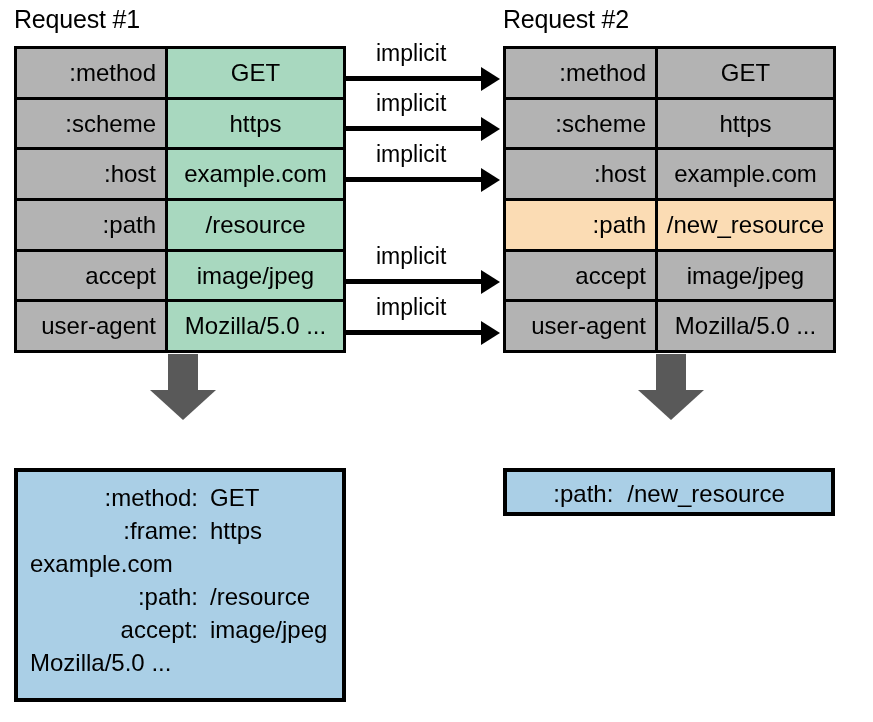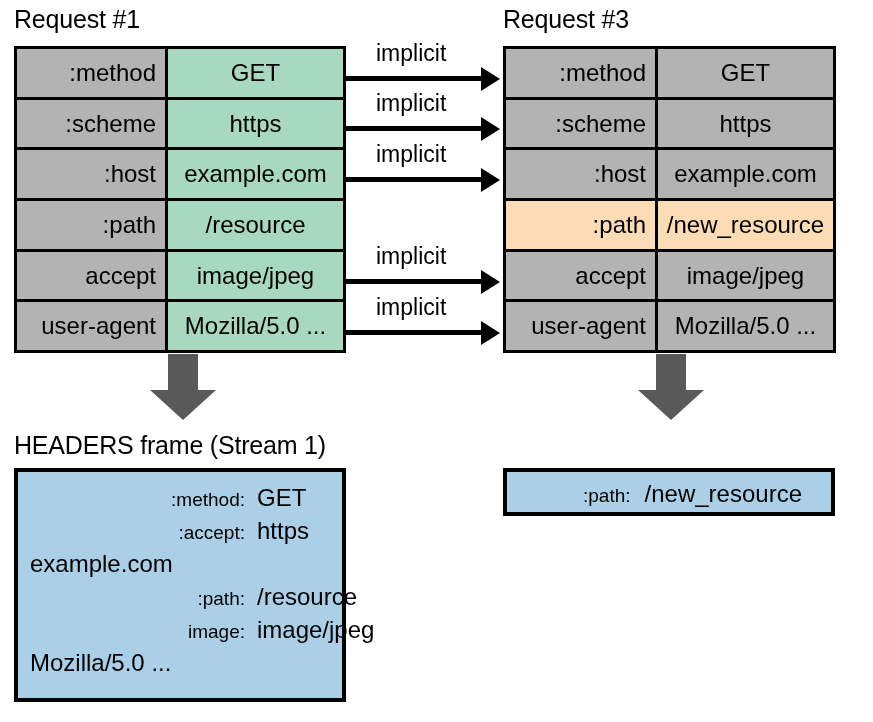--- a/index.html
+++ b/index.html
@@ -152,44 +152,43 @@
     width: 100%;
   }
   .kvrow {
     display: flex;
     align-items: baseline;
     height: 33px;
   }
   .kvkey {
     flex: 0 0 180px;
     text-align: right;
-    font-size: 19px;
+    font-size: 24px;
     line-height: 33px;
     white-space: nowrap;
-    padding-left: 47px;
   }
   .kvval {
     flex: 1 1 auto;
     padding-left: 12px;
     font-size: 24px;
     line-height: 33px;
     white-space: nowrap;
   }
   #frame-box-2 .kvlist { top: 4px; }
   #frame-box-2 .kvrow { justify-content: center; height: 36px; }
   #frame-box-2 .kvkey { flex: 0 0 auto; text-align: right; line-height: 36px; }
   #frame-box-2 .kvval { flex: 0 0 auto; padding-left: 14px; line-height: 36px; }
 </style>
 </head>
 <body>
 
 <div class="canvas">
 
   <div class="caption" id="req1-title">Request #1</div>
-  <div class="caption" id="req2-title">Request #3</div>
+  <div class="caption" id="req2-title">Request #2</div>
 
   <div class="htable" id="table-req1">
     <div class="hrow">
       <div class="hcell name fill-gray">:method</div>
       <div class="hcell value fill-green">GET</div>
     </div>
     <div class="hrow">
       <div class="hcell name fill-gray">:scheme</div>
       <div class="hcell value fill-green">https</div>
     </div>
@@ -255,41 +254,40 @@
 
   <div class="arrow-down" style="left:150px; top:354px;">
     <div class="shaft"></div>
     <div class="head"></div>
   </div>
   <div class="arrow-down" style="left:638px; top:354px;">
     <div class="shaft"></div>
     <div class="head"></div>
   </div>
 
-  <div class="caption" id="frame1-title">HEADERS frame (Stream 1)</div>
 
   <div class="frame-box" id="frame-box-1">
     <div class="kvlist">
       <div class="kvrow">
         <div class="kvkey">:method:</div>
         <div class="kvval">GET</div>
       </div>
       <div class="kvrow">
-        <div class="kvkey">:accept:</div>
+        <div class="kvkey">:frame:</div>
         <div class="kvval">https</div>
       </div>
       <div class="kvrow">
         <div class="kvval">example.com</div>
       </div>
       <div class="kvrow">
         <div class="kvkey">:path:</div>
         <div class="kvval">/resource</div>
       </div>
       <div class="kvrow">
-        <div class="kvkey">image:</div>
+        <div class="kvkey">accept:</div>
         <div class="kvval">image/jpeg</div>
       </div>
       <div class="kvrow">
         <div class="kvval">Mozilla/5.0 ...</div>
       </div>
     </div>
   </div>
 
   <div class="frame-box" id="frame-box-2">
     <div class="kvlist">

